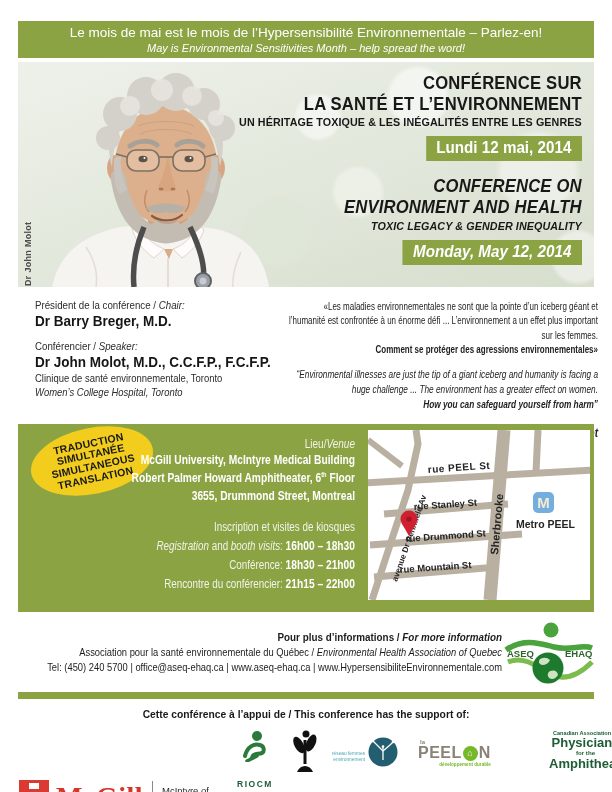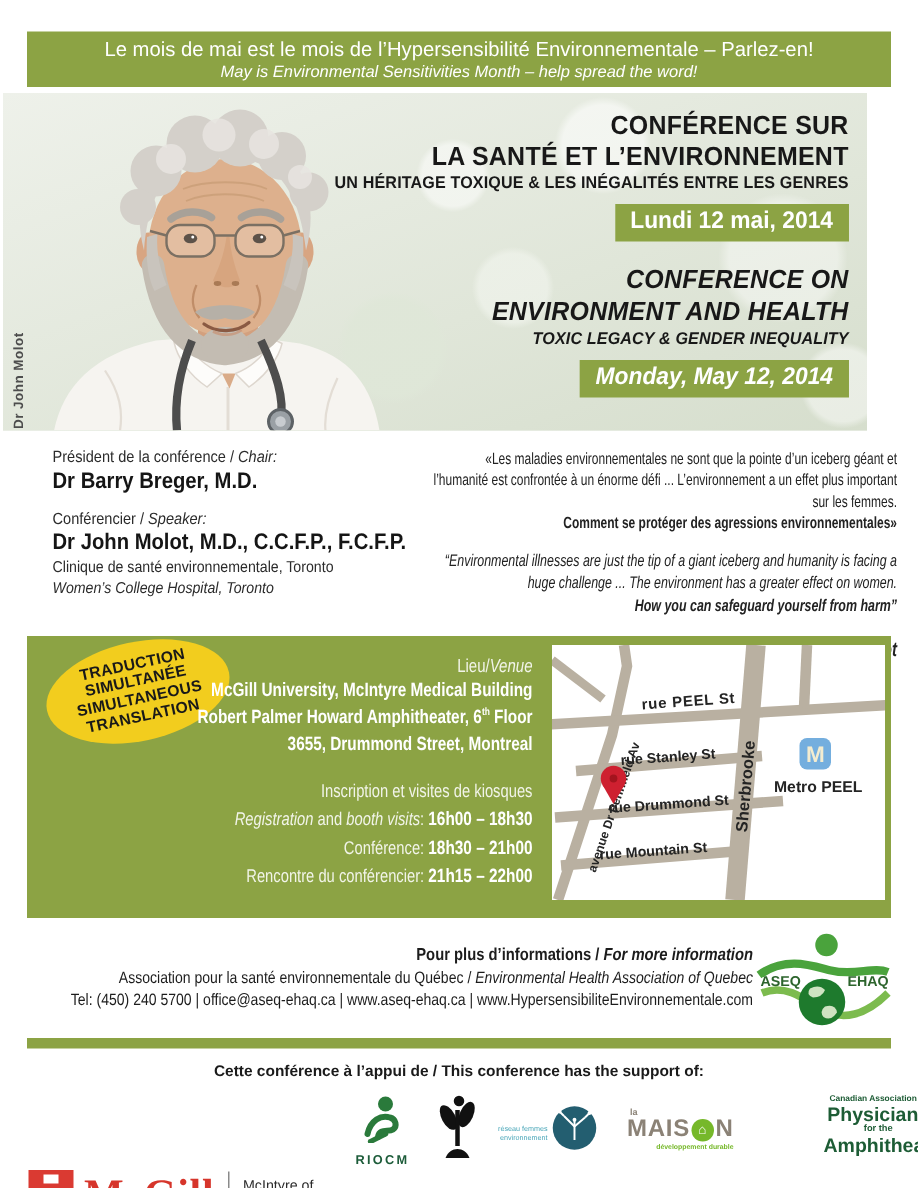--- a/index.html
+++ b/index.html
@@ -8,21 +8,21 @@
   .it{font-style:italic;}
   .b{font-weight:bold;}
 
   
   .banner{position:absolute;left:18px;top:21px;width:576px;height:37px;background:#8ca344;color:#fff;
           display:flex;flex-direction:column;justify-content:center;text-align:center;line-height:1.3;}
   .banner-fr{font-size:13.5px;}
   .banner-en{font-size:11px;font-style:italic;}
 
   
-  .hero{position:absolute;left:2px;top:62px;width:576px;height:225px;overflow:hidden;
+  .hero{position:absolute;left:18px;top:62px;width:576px;height:225px;overflow:hidden;
     background-color:#e4eadf;
     background-image:
       radial-gradient(circle 45px at 400px 35px, rgba(255,255,255,.55) 0 60%, transparent 72%),
       radial-gradient(circle 60px at 520px 110px, rgba(255,255,255,.42) 0 60%, transparent 72%),
       radial-gradient(circle 34px at 300px 55px, rgba(255,255,255,.5) 0 60%, transparent 72%),
       radial-gradient(circle 52px at 260px 170px, rgba(223,231,216,.9) 0 60%, transparent 72%),
       radial-gradient(circle 40px at 560px 195px, rgba(255,255,255,.45) 0 60%, transparent 72%),
       radial-gradient(circle 38px at 340px 130px, rgba(244,247,241,.55) 0 60%, transparent 72%),
       linear-gradient(160deg,#eef1ea 0%,#e0e6d9 60%,#d6decd 100%);}
   .portrait{position:absolute;left:8px;bottom:0;}
@@ -84,21 +84,21 @@
   
   .divider{position:absolute;left:18px;top:692px;width:576px;height:7px;background:#8ca344;}
   .support{position:absolute;left:0;top:709px;width:612px;text-align:center;font-size:10.3px;font-weight:800;color:#1a1a1a;}
   .logos{position:absolute;left:18px;top:727px;width:576px;height:62px;}
   .lg{position:absolute;}
   .mcgill{left:0;top:4px;display:flex;align-items:center;margin-top:48px;}
   .mcgill-word{font-family:"Liberation Serif",serif;font-weight:bold;color:#d6352b;font-size:28px;margin-left:6px;letter-spacing:.5px;}
   .mcgill-sep{width:1px;height:32px;background:#8a8a8a;margin:0 9px;}
   .mcgill-fac{font-size:9.5px;color:#2b2b2b;line-height:1.3;}
   .riocm{left:214px;top:3px;width:46px;text-align:center;}
-  .riocm-word{font-size:8.5px;font-weight:800;color:#1d5c3a;letter-spacing:1.5px;margin-top:1px;}
+  .riocm-word{font-size:8.5px;font-weight:800;color:#1d5c3a;letter-spacing:1.5px;margin-top:13px;}
   .blackfig{left:273px;top:3px;}
   .reseau{left:314px;top:9px;display:flex;align-items:flex-end;}
   .reseau-text{font-size:4.8px;color:#49a6b8;text-align:right;margin-right:2px;margin-bottom:5px;line-height:1.25;}
   .maison{left:400px;top:12px;color:#8b8276;}
   .maison-la{font-size:6px;font-weight:700;margin-left:2px;}
   .maison-word{font-size:16px;font-weight:800;letter-spacing:.5px;display:flex;align-items:center;line-height:1;}
   .maison-o{display:inline-flex;width:15px;height:15px;border-radius:50%;background:#76b82a;color:#fff;
             align-items:center;justify-content:center;font-size:9px;margin:0 1px;}
   .maison-sub{font-size:4.6px;color:#76b82a;font-weight:700;text-align:right;margin-top:1px;}
   .cape{left:531px;top:3px;width:73px;text-align:center;color:#1d5c35;font-weight:800;line-height:1.1;}
@@ -357,21 +357,21 @@
         </g>
         <circle cx="6" cy="5" r="1.3" fill="#fff"></circle>
           <circle cx="26" cy="6" r="1.3" fill="#fff"></circle>
           <circle cx="16" cy="10.5" r="1.3" fill="#fff"></circle>
       </svg>
     </div>
 
     <div class="lg maison">
       <div class="maison-la">la</div>
       <div class="maison-word">
-        <span>MAIS</span>
+        <span>PEEL</span>
           <span class="maison-o">
             <span>⌂</span>
           </span>
           <span>N</span>
       </div>
       <div class="maison-sub">développement durable</div>
     </div>
 
     <div class="lg cape">
       <div class="cape-s">Canadian Association of</div>

